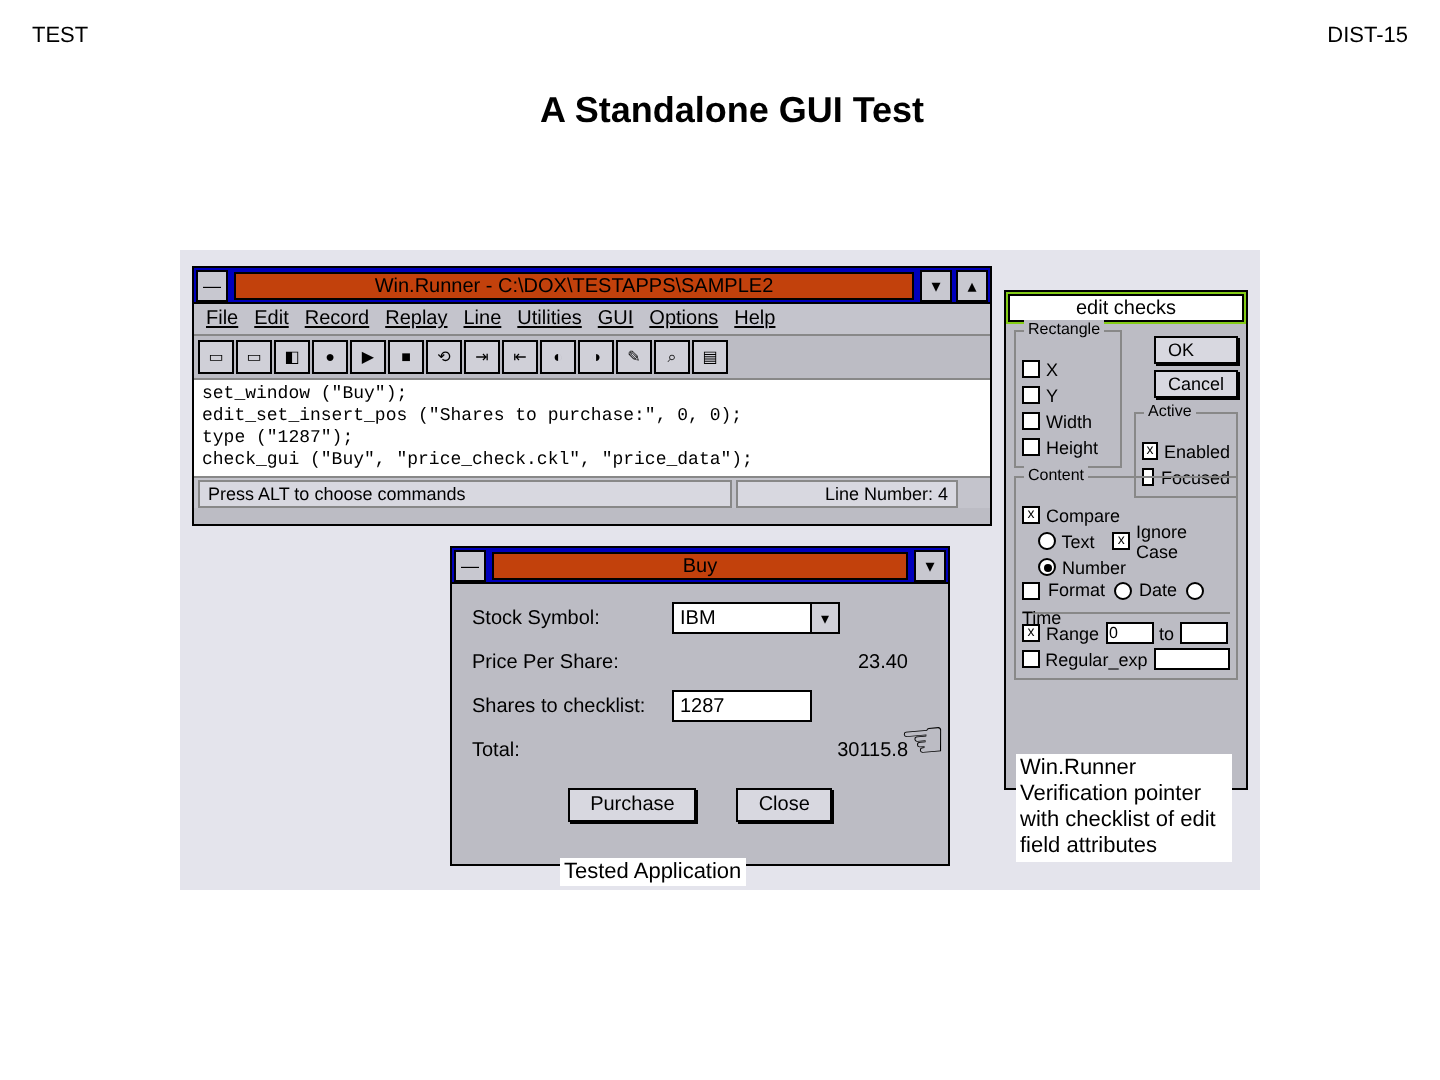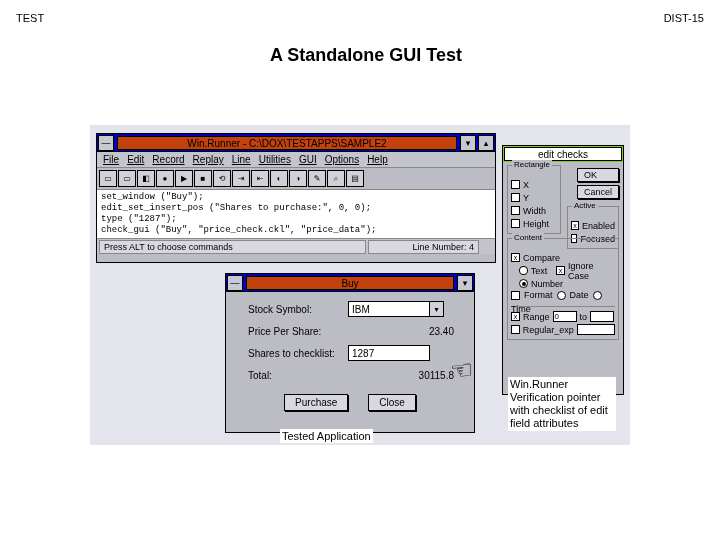--- a/index.html
+++ b/index.html
@@ -129,25 +129,25 @@
     top: 148px; left: 135px;
     width: 250px; height: 160px;
     background:#bcbcc4;
     border:1px solid #000;
   }
   .buy-body {
     padding: 6px 10px;
     font-size: 10px;
   }
   .buy-row { display:flex; align-items:center; height:22px; }
-  .buy-lbl { width: 100px; margin-left: 12px; }
+  .buy-lbl { width: 100px; }
   .buy-val { flex:1; text-align:right; padding-right:10px; }
   .buy-input {
     border:1px solid #000;
-    background:#fff; height:16px; width:82px;
+    background:#fff; height:16px; width:70px;
     padding:0 3px; font-size:10px;
     display:inline-flex; align-items:center;
   }
   .combo { display:inline-flex; }
   .combo .dd { width:14px; border:1px solid #000; border-left:none; background:#d0d0d8; font-size:8px; display:flex;align-items:center;justify-content:center;}
   .buy-btns { display:flex; gap:20px; justify-content:center; margin-top:8px;}
   .winbtn {
     border:1px solid #000;
     background:#d8d8e0;
     padding:2px 10px;

